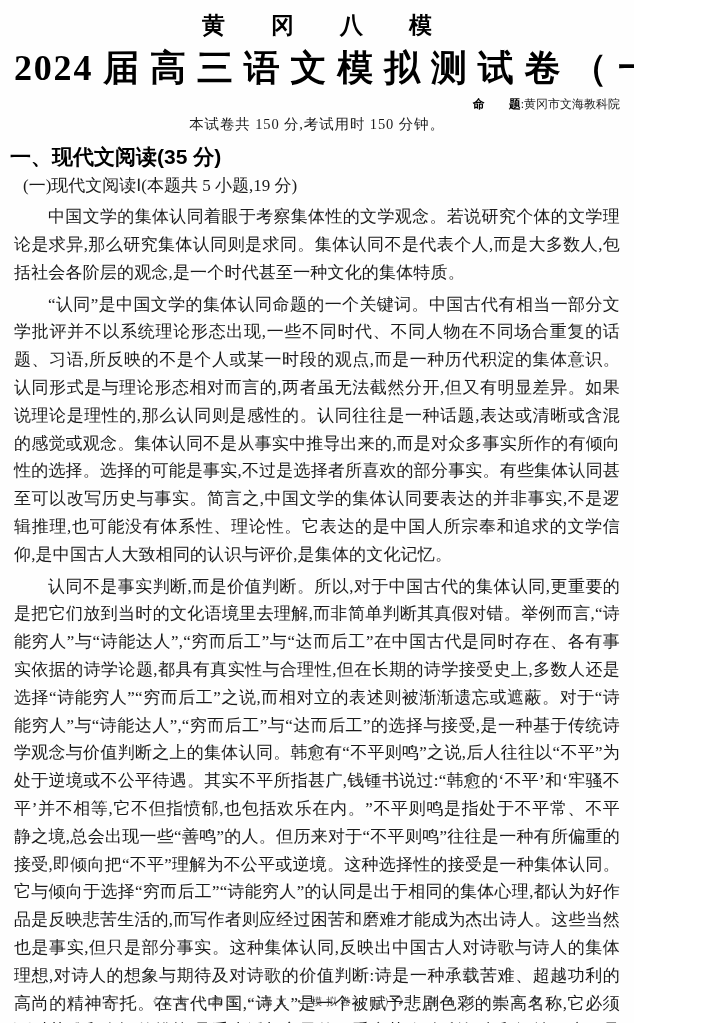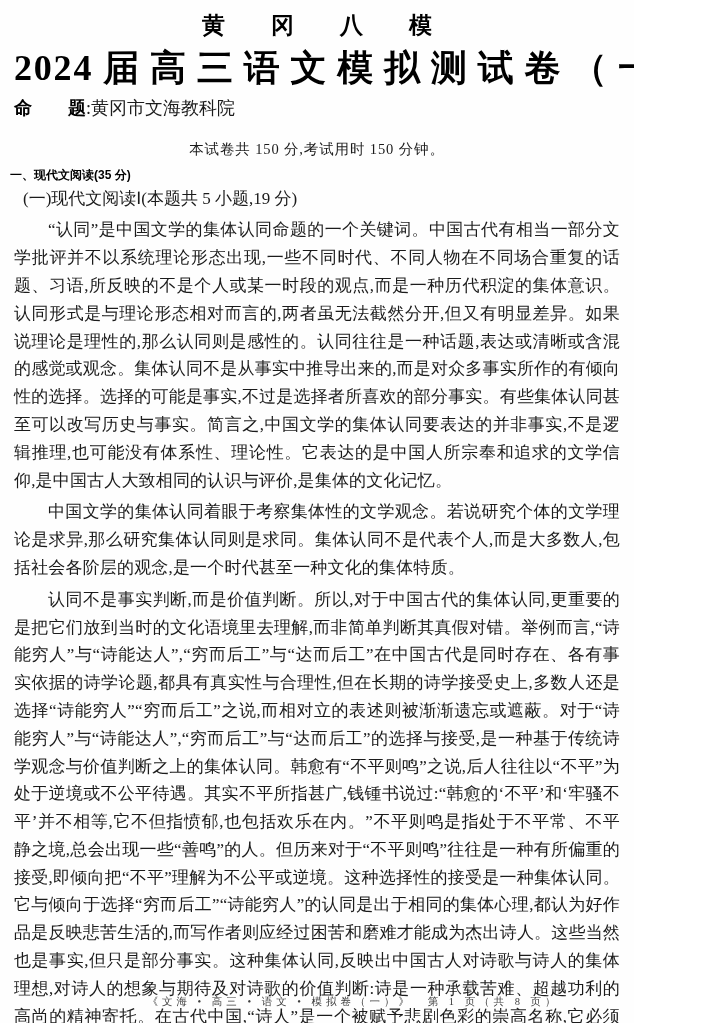--- a/index.html
+++ b/index.html
@@ -31,44 +31,44 @@
     font-size: 36px;
     font-weight: bold;
     color: #000;
     line-height: 1.25;
     font-family: "Liberation Serif", serif;
     white-space: nowrap;
   }
   .paper-title .year { letter-spacing: 0.05em; margin-right: 0.28em; }
   .paper-title .t-text { letter-spacing: 0.30em; text-indent: 0; }
   .setter-line {
-    text-align: left;
+    text-align: right;
     margin: 6px 0 2px 0;
-    font-size: 18px;
+    font-size: 12px;
     line-height: 1.3;
   }
   .setter-line .setter-label {
     font-weight: bold;
     color: #000;
     font-family: "Liberation Sans", sans-serif;
   }
   .setter-line .setter-value { font-family: "Liberation Serif", serif; }
   .exam-info {
     text-align: center;
-    margin: 20px 0 0 0;
+    margin: 3px 0 0 0;
     font-size: 14.5px;
     line-height: 1.3;
     letter-spacing: 0.06em;
   }
   
   .section-heading {
     font-family: "Liberation Sans", sans-serif;
     font-weight: bold;
     color: #000;
-    font-size: 12px;
+    font-size: 21px;
     margin: 9px 0 5px -4px;
     line-height: 1.3;
   }
   .subsection-heading {
     font-size: 17px;
     margin: 5px 9px;
     line-height: 1.35;
   }
   .instruction {
     font-size: 17px;
@@ -114,21 +114,21 @@
     <p class="exam-info">本试卷共 150 分,考试用时 150 分钟。</p>
   </header>
 
   <main>
     <h3 class="section-heading">一、现代文阅读(35 分)</h3>
 
     <p class="subsection-heading">(一)现代文阅读Ⅰ(本题共 5 小题,19 分)</p>
 
 
     <div class="passage">
+      <p>中国文学的集体认同着眼于考察集体性的文学观念。若说研究个体的文学理论是求异,那么研究集体认同则是求同。集体认同不是代表个人,而是大多数人,包括社会各阶层的观念,是一个时代甚至一种文化的集体特质。</p>
       <p>“认同”是中国文学的集体认同命题的一个关键词。中国古代有相当一部分文学批评并不以系统理论形态出现,一些不同时代、不同人物在不同场合重复的话题、习语,所反映的不是个人或某一时段的观点,而是一种历代积淀的集体意识。认同形式是与理论形态相对而言的,两者虽无法截然分开,但又有明显差异。如果说理论是理性的,那么认同则是感性的。认同往往是一种话题,表达或清晰或含混的感觉或观念。集体认同不是从事实中推导出来的,而是对众多事实所作的有倾向性的选择。选择的可能是事实,不过是选择者所喜欢的部分事实。有些集体认同甚至可以改写历史与事实。简言之,中国文学的集体认同要表达的并非事实,不是逻辑推理,也可能没有体系性、理论性。它表达的是中国人所宗奉和追求的文学信仰,是中国古人大致相同的认识与评价,是集体的文化记忆。</p>
-      <p>中国文学的集体认同着眼于考察集体性的文学观念。若说研究个体的文学理论是求异,那么研究集体认同则是求同。集体认同不是代表个人,而是大多数人,包括社会各阶层的观念,是一个时代甚至一种文化的集体特质。</p>
       <p>认同不是事实判断,而是价值判断。所以,对于中国古代的集体认同,更重要的是把它们放到当时的文化语境里去理解,而非简单判断其真假对错。举例而言,“诗能穷人”与“诗能达人”,“穷而后工”与“达而后工”在中国古代是同时存在、各有事实依据的诗学论题,都具有真实性与合理性,但在长期的诗学接受史上,多数人还是选择“诗能穷人”“穷而后工”之说,而相对立的表述则被渐渐遗忘或遮蔽。对于“诗能穷人”与“诗能达人”,“穷而后工”与“达而后工”的选择与接受,是一种基于传统诗学观念与价值判断之上的集体认同。韩愈有“不平则鸣”之说,后人往往以“不平”为处于逆境或不公平待遇。其实不平所指甚广,钱锺书说过:“韩愈的‘不平’和‘牢骚不平’并不相等,它不但指愤郁,也包括欢乐在内。”不平则鸣是指处于不平常、不平静之境,总会出现一些“善鸣”的人。但历来对于“不平则鸣”往往是一种有所偏重的接受,即倾向把“不平”理解为不公平或逆境。这种选择性的接受是一种集体认同。它与倾向于选择“穷而后工”“诗能穷人”的认同是出于相同的集体心理,都认为好作品是反映悲苦生活的,而写作者则应经过困苦和磨难才能成为杰出诗人。这些当然也是事实,但只是部分事实。这种集体认同,反映出中国古人对诗歌与诗人的集体理想,对诗人的想象与期待及对诗歌的价值判断:诗是一种承载苦难、超越功利的高尚的精神寄托。在古代中国,“诗人”是一个被赋予悲剧色彩的崇高名称,它必须面对苦难和命运的挑战,承受生活与心灵的双重痛苦,须有所担当和牺牲。这正是基于中国古人对于诗人的集体认同而建构的诗人的“宿命”,其本</p>
     </div>
   </main>
 
   <footer class="page-footer"><span>《文海 • 高三 • 语文 • 模拟卷（一）》</span><span class="pg">第 1 页（共 8 页）</span></footer>
 
 </div>
 
 </body></html>

